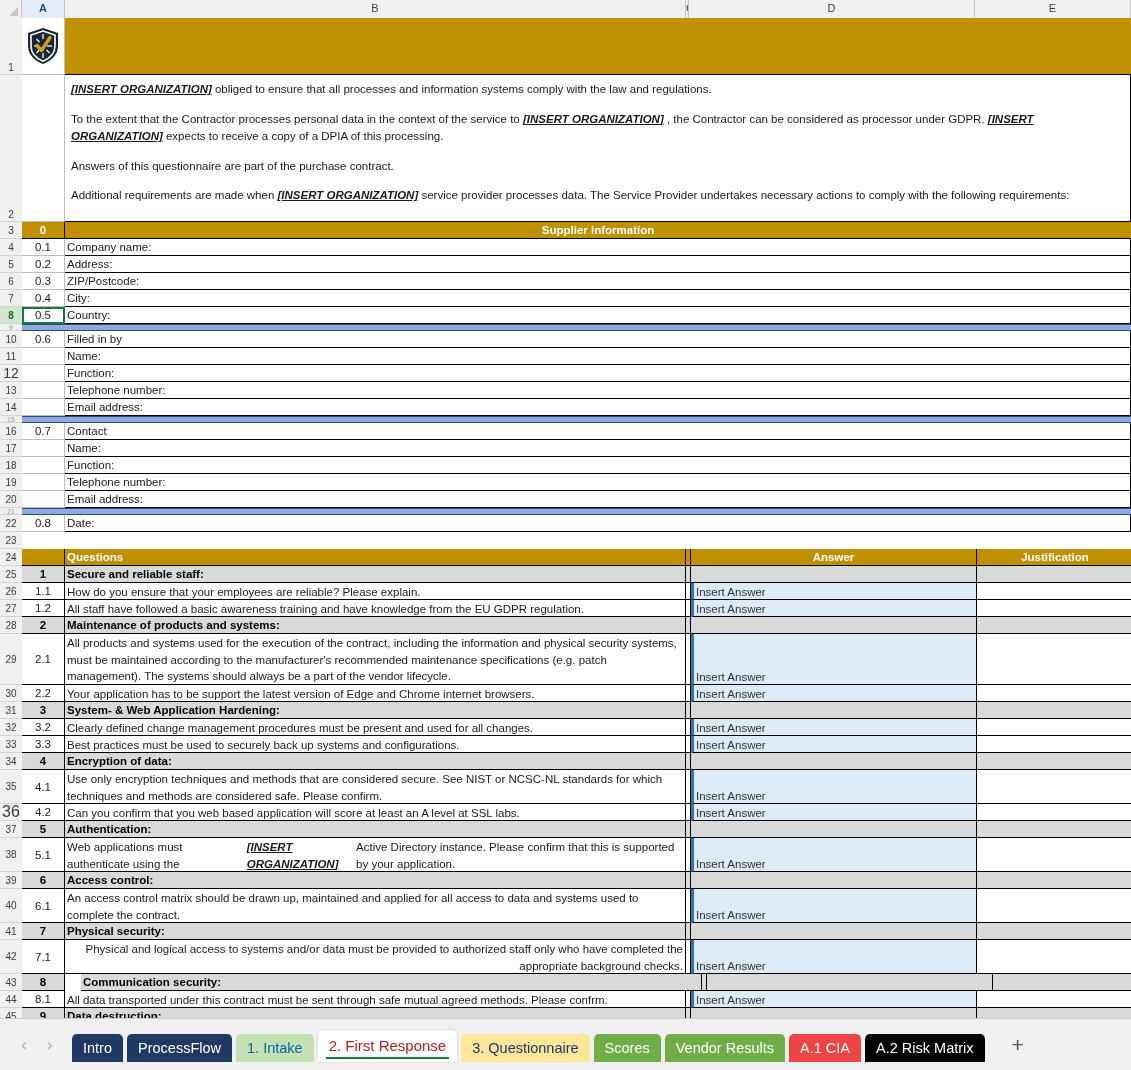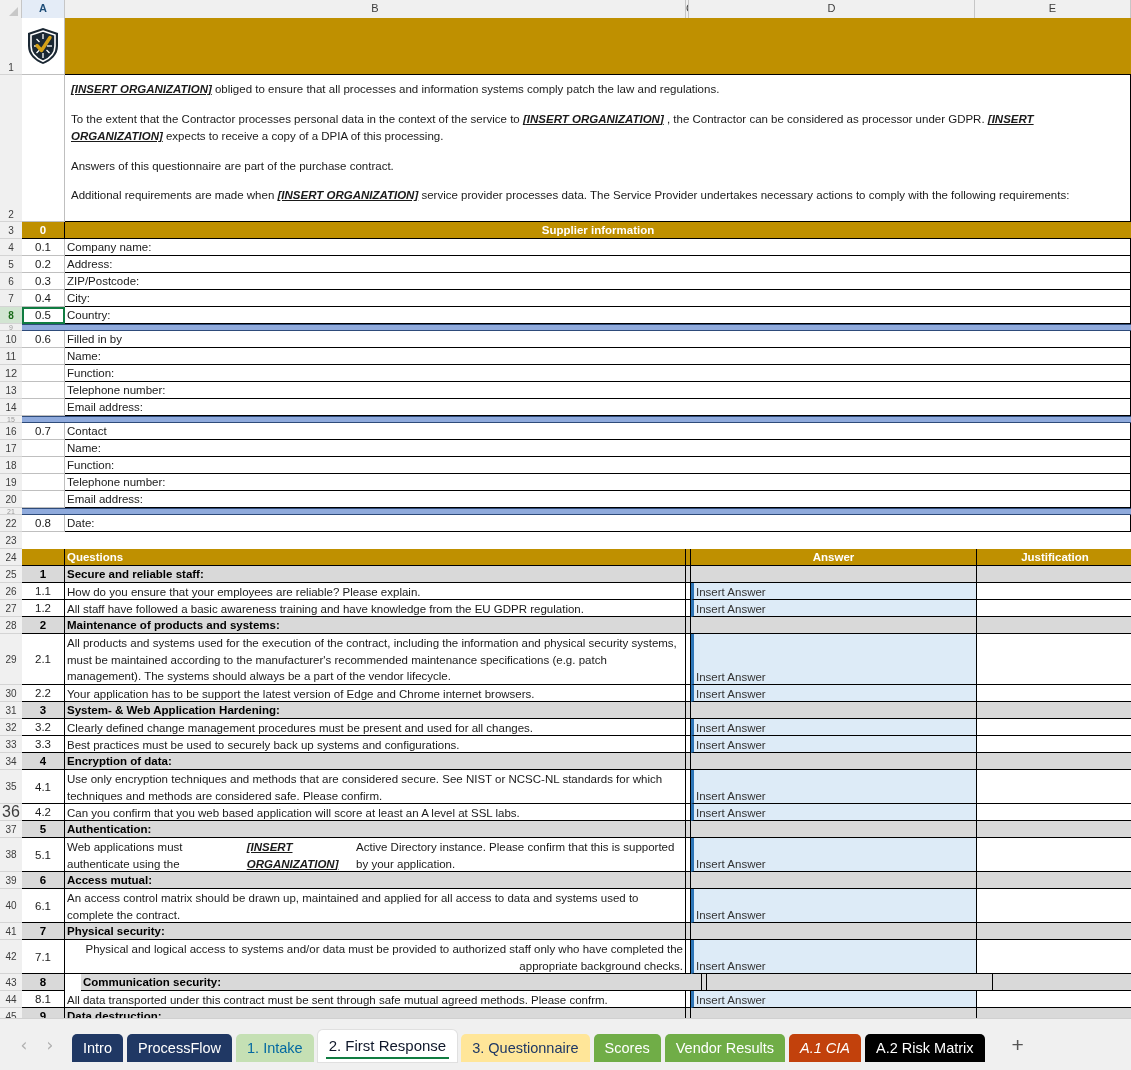--- a/index.html
+++ b/index.html
@@ -158,21 +158,21 @@
       <div class="rowhead" style="height: 147px; font-size: 10px; align-items: flex-end; padding-bottom: 1px;">2</div>
       <div class="rowhead" style="height: 17px; font-size: 10px;">3</div>
       <div class="rowhead" style="height: 17px; font-size: 10px;">4</div>
       <div class="rowhead" style="height: 17px; font-size: 10px;">5</div>
       <div class="rowhead" style="height: 17px; font-size: 10px;">6</div>
       <div class="rowhead" style="height: 17px; font-size: 10px;">7</div>
       <div class="rowhead sel" style="height: 17px; font-size: 10px;">8</div>
       <div class="rowhead" style="height: 7px; font-size: 7px; color: rgb(153, 153, 153);">9</div>
       <div class="rowhead" style="height: 17px; font-size: 10px;">10</div>
       <div class="rowhead" style="height: 17px; font-size: 10px;">11</div>
-      <div class="rowhead" style="height: 17px; font-size: 11px;">12</div>
+      <div class="rowhead" style="height: 17px; font-size: 14px;">12</div>
       <div class="rowhead" style="height: 17px; font-size: 10px;">13</div>
       <div class="rowhead" style="height: 17px; font-size: 10px;">14</div>
       <div class="rowhead" style="height: 7px; font-size: 7px; color: rgb(153, 153, 153);">15</div>
       <div class="rowhead" style="height: 17px; font-size: 10px;">16</div>
       <div class="rowhead" style="height: 17px; font-size: 10px;">17</div>
       <div class="rowhead" style="height: 17px; font-size: 10px;">18</div>
       <div class="rowhead" style="height: 17px; font-size: 10px;">19</div>
       <div class="rowhead" style="height: 17px; font-size: 10px;">20</div>
       <div class="rowhead" style="height: 7px; font-size: 7px; color: rgb(153, 153, 153);">21</div>
       <div class="rowhead" style="height: 17px; font-size: 10px;">22</div>
@@ -223,21 +223,21 @@
         </svg>
       </div>
       <div class="cell gold" style="width:1066px;height:57px;border-right:none;"></div>
     </div>
 
     <div class="row" style="height:147px;">
       <div class="cell w-a thin" style="height:147px;"></div>
       <div class="cell intro-cell" style="width:1066px;height:147px;border-right:1px solid #000;">
         <div style="width:100%;">
           <p>
-            <span class="ins">[INSERT ORGANIZATION]</span><span> obliged to ensure that all processes and information systems comply patch the law and regulations.</span>
+            <span class="ins">[INSERT ORGANIZATION]</span><span> obliged to ensure that all processes and information systems comply with the law and regulations.</span>
           </p>
           <p>
             <span>To the extent that the Contractor processes personal data in the context of the service to </span><span class="ins">[INSERT ORGANIZATION]</span><span> , the Contractor can be considered as processor under GDPR. </span><span class="ins">[INSERT ORGANIZATION]</span><span> expects to receive a copy of a DPIA of this processing.</span>
           </p>
           <p>Answers of this questionnaire are part of the purchase contract.</p>
           <p>
             <span>Additional requirements are made when </span><span class="ins">[INSERT ORGANIZATION]</span><span> service provider processes data. The Service Provider undertakes necessary actions to comply with the following requirements:</span>
           </p>
         </div>
       </div>
@@ -441,21 +441,21 @@
             <span>Web applications must authenticate using the </span>
             <span class="ins">[INSERT ORGANIZATION]</span>
             <span> Active Directory instance. Please confirm that this is supported by your application.</span>
           </div>
           <div class="cell w-c" style="height: 34px;"></div>
           <div class="cell w-d answer-cell" style="height: 34px;">Insert Answer</div>
           <div class="cell w-e just-cell" style="height: 34px; border-right: none;"></div>
         </div>
         <div class="row" style="height: 17px;">
           <div class="cell w-a ctr gray-sec" style="height: 17px;">6</div>
-          <div class="cell w-b gray-sec" style="height: 17px;">Access mutual:</div>
+          <div class="cell w-b gray-sec" style="height: 17px;">Access control:</div>
           <div class="cell w-c gray-sec" style="height: 17px;"></div>
           <div class="cell w-d gray-sec" style="height: 17px;"></div>
           <div class="cell w-e gray-sec" style="height: 17px; border-right: none;"></div>
         </div>
         <div class="row" style="height: 34px;">
           <div class="cell w-a ctr" style="height: 34px;">6.1</div>
           <div class="cell w-b wrap" style="height: 34px;">An access control matrix should be drawn up, maintained and applied for all access to data and systems used to complete the contract.</div>
           <div class="cell w-c" style="height: 34px;"></div>
           <div class="cell w-d answer-cell" style="height: 34px;">Insert Answer</div>
           <div class="cell w-e just-cell" style="height: 34px; border-right: none;"></div>
@@ -501,23 +501,23 @@
 
   <div class="tabbar">
     <div class="navarrows">
       <div class="navarrow">‹</div>
       <div class="navarrow">›</div>
     </div>
     <div class="tabs" id="sheet-tabs">
         <div class="tab" style="background: rgb(32, 56, 100); color: rgb(255, 255, 255);">Intro</div>
         <div class="tab" style="background: rgb(32, 56, 100); color: rgb(255, 255, 255);">ProcessFlow</div>
         <div class="tab" style="background: rgb(197, 224, 180); color: #0369a1;">1. Intake</div>
-        <div class="tab active" style="background: rgb(255, 255, 255); color: #0f172a;">2. First Response</div>
+        <div class="tab active" style="background: rgb(255, 255, 255); color: #b91c1c;">2. First Response</div>
         <div class="tab" style="background: rgb(255, 230, 153); color: rgb(31, 56, 100);">3. Questionnaire</div>
         <div class="tab" style="background: rgb(112, 173, 71); color: rgb(255, 255, 255);">Scores</div>
         <div class="tab" style="background: rgb(112, 173, 71); color: rgb(255, 255, 255);">Vendor Results</div>
-        <div class="tab" style="background: #c2410c; color: rgb(255, 255, 255); font-style: italic;">A.1 CIA</div>
+        <div class="tab" style="background: #ef4444; color: rgb(255, 255, 255);">A.1 CIA</div>
         <div class="tab" style="background: rgb(0, 0, 0); color: rgb(255, 255, 255);">A.2 Risk Matrix</div>
       </div>
     <div class="addsheet">+</div>
   </div>
 
 </div>
 
 </body></html>

